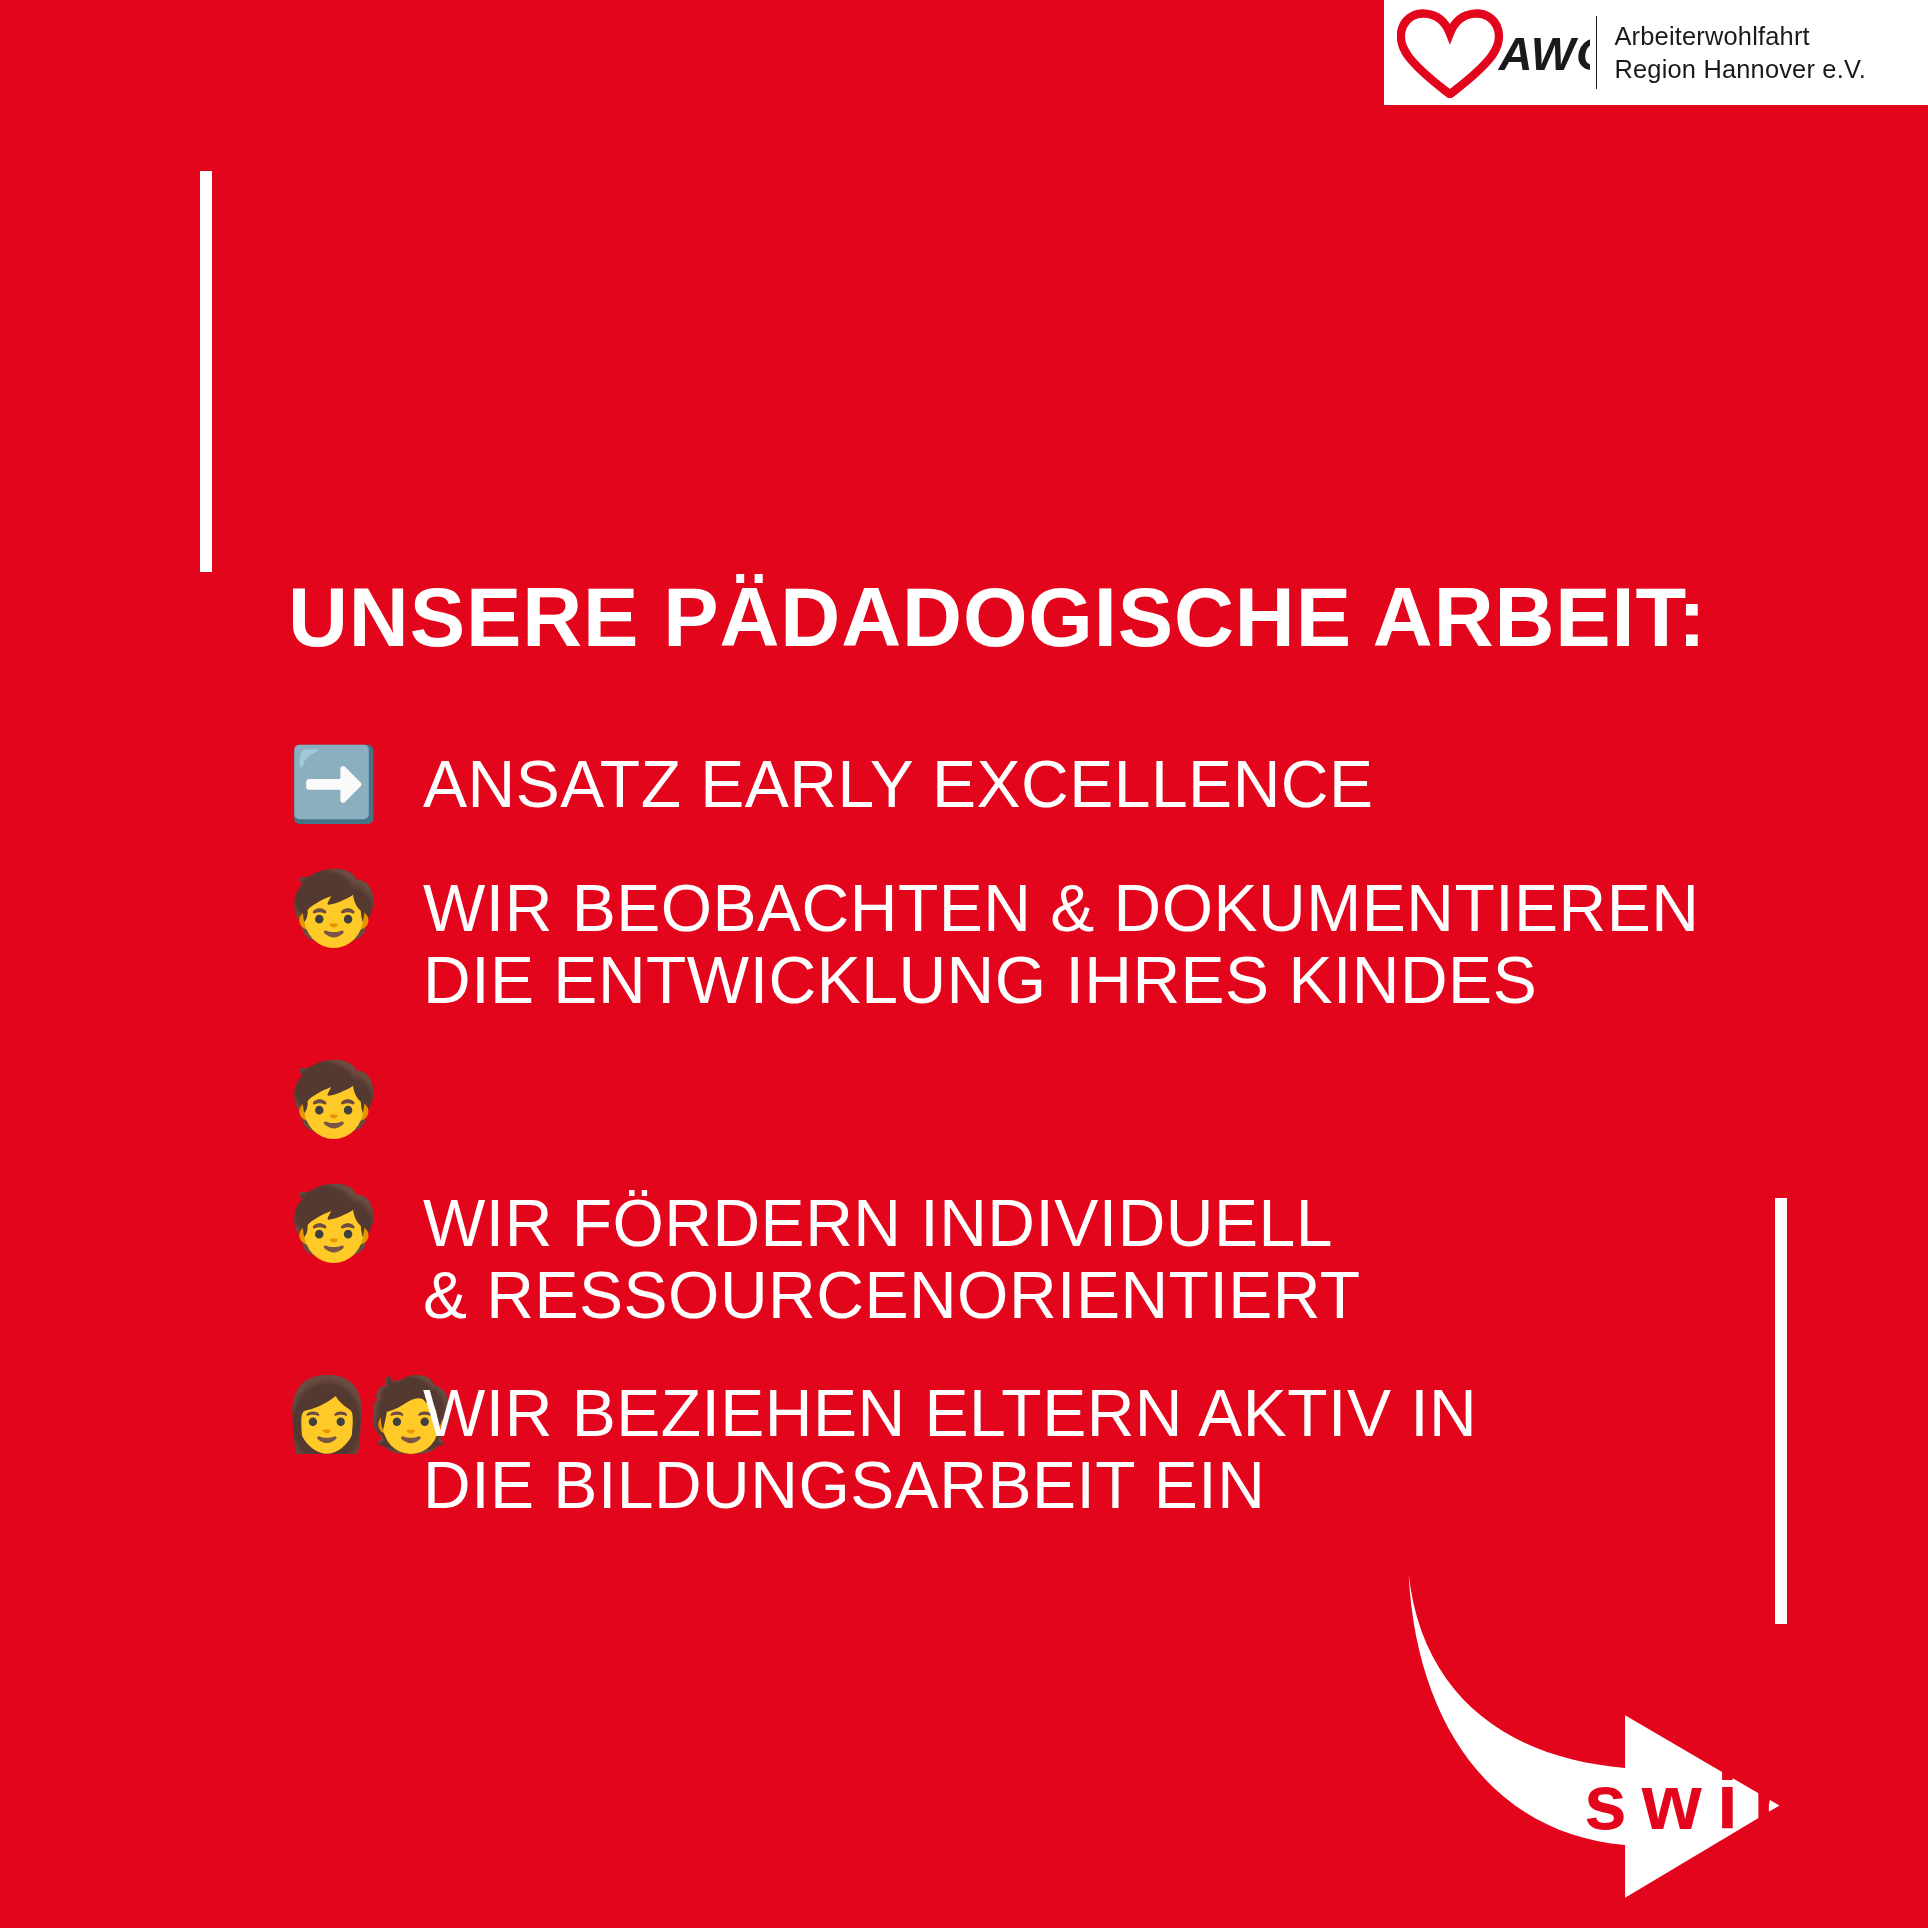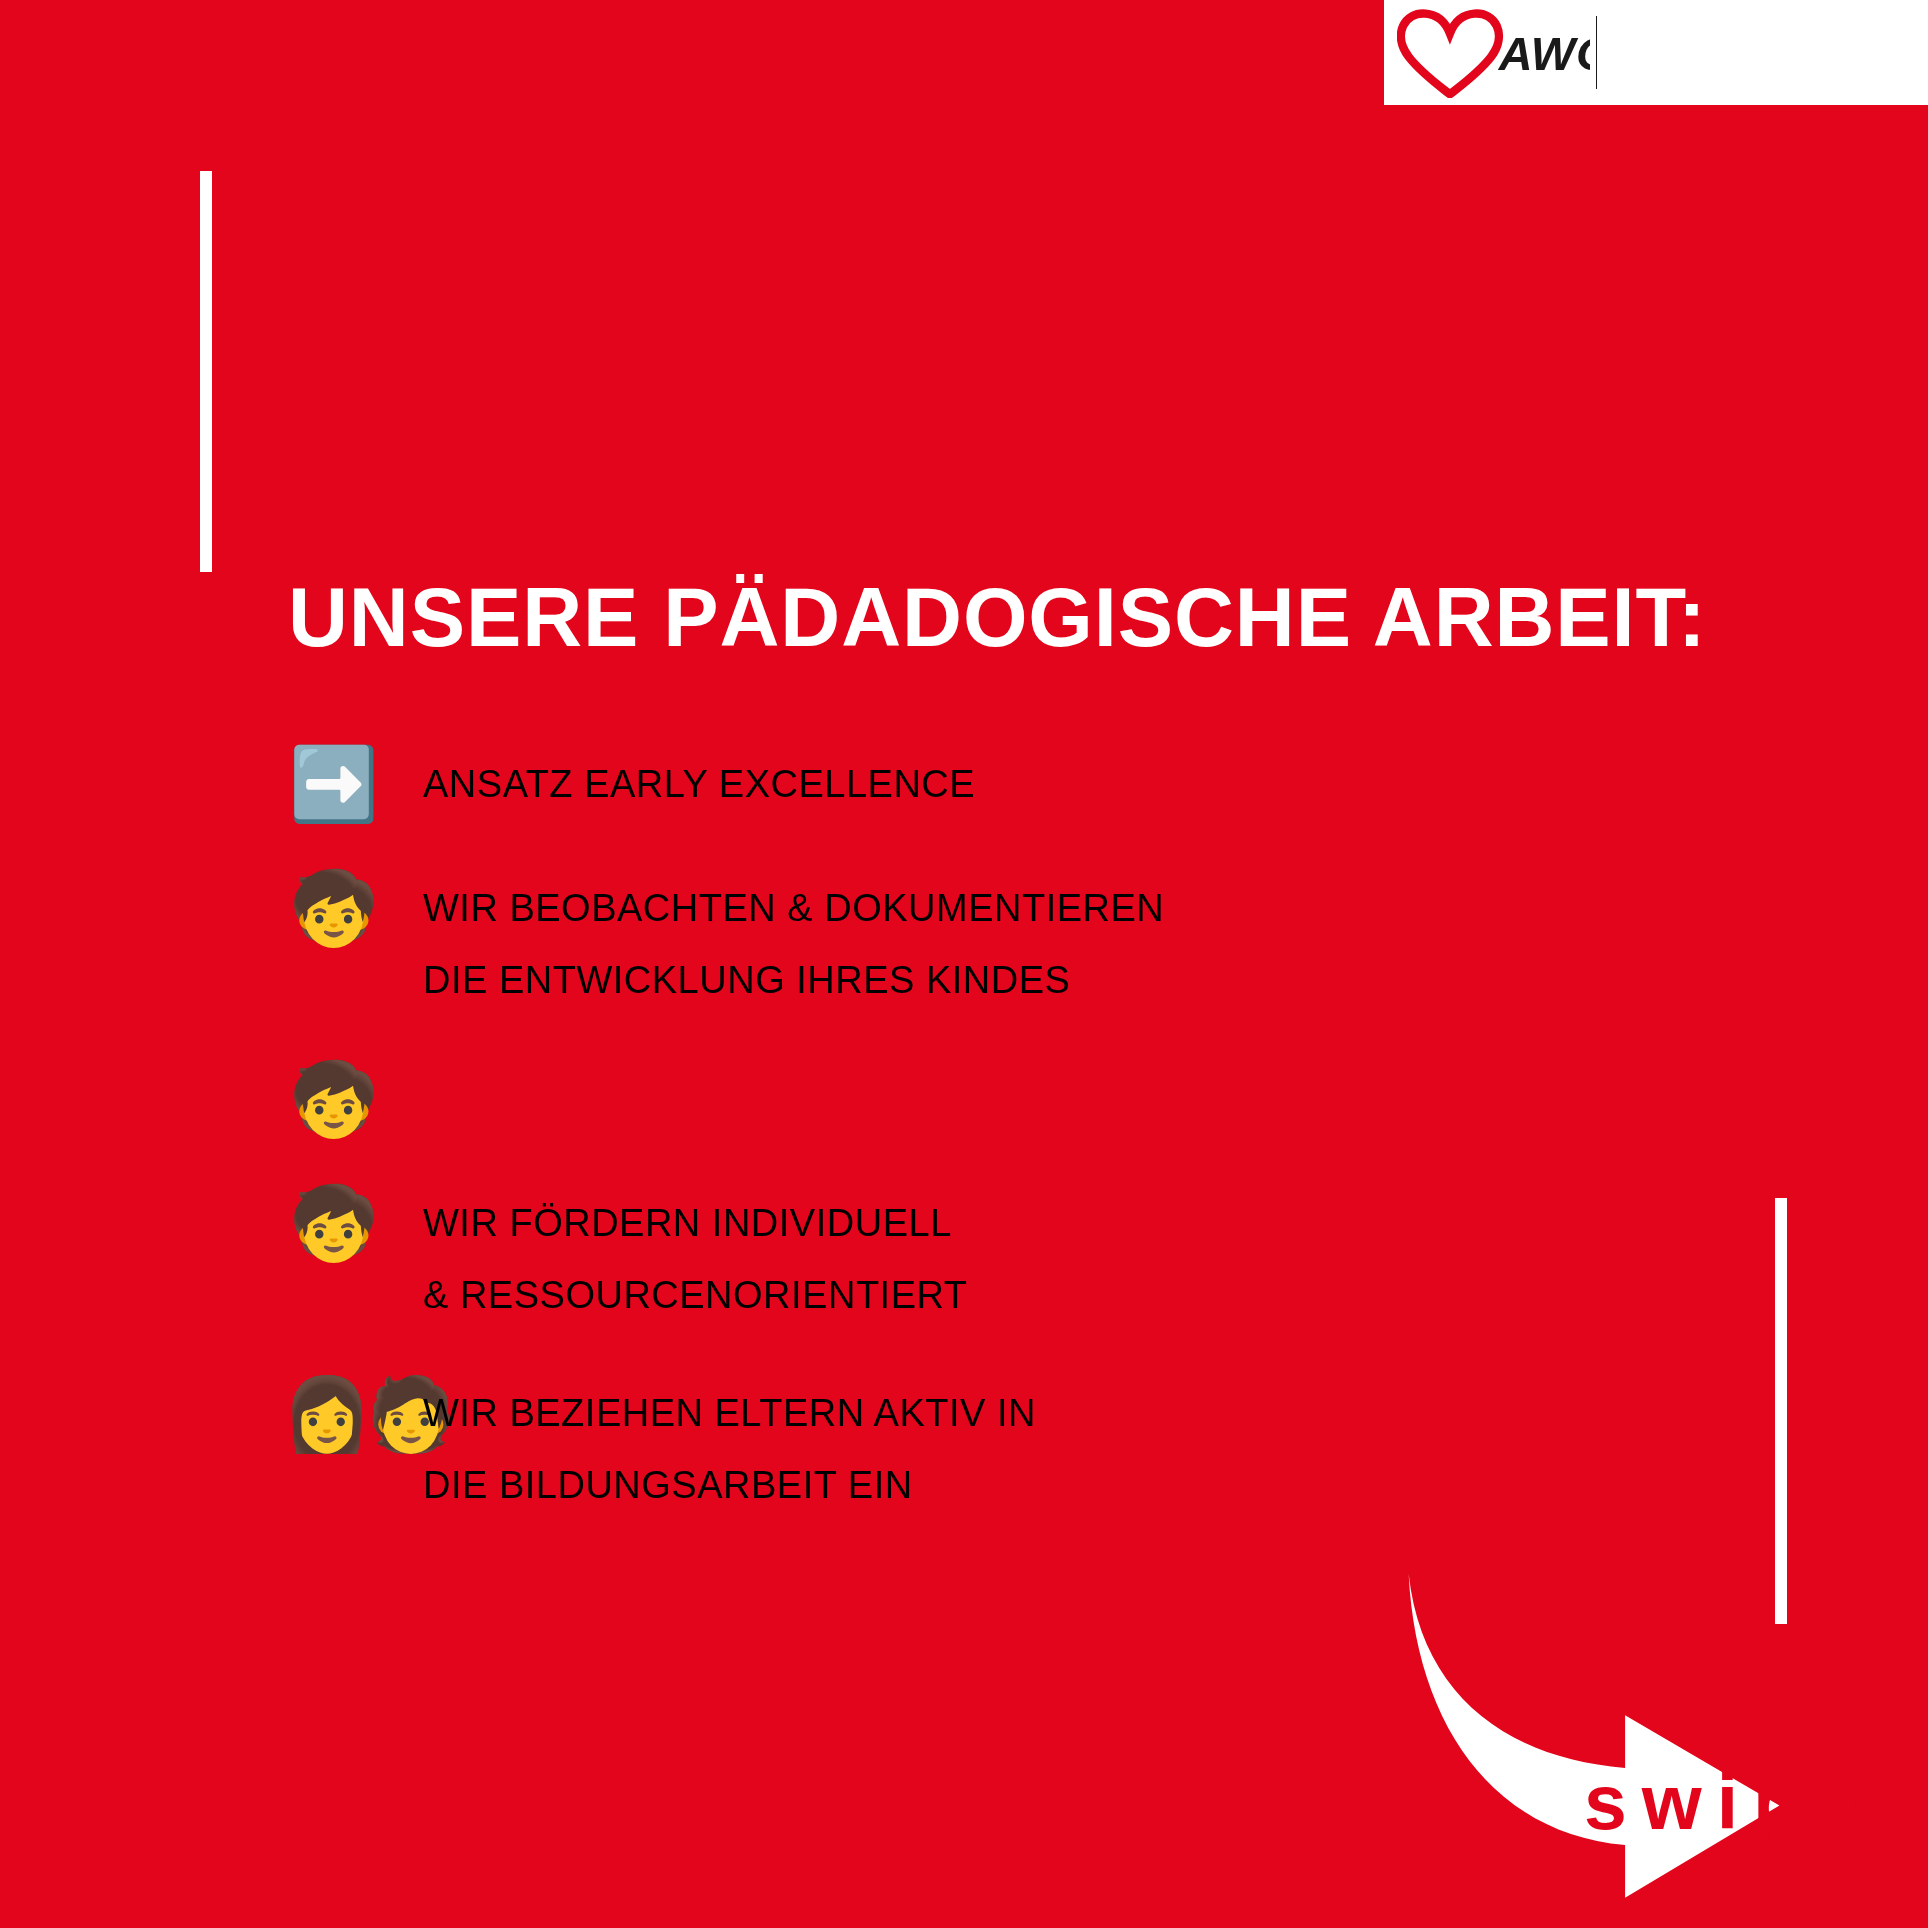--- a/index.html
+++ b/index.html
@@ -108,23 +108,23 @@
     width: 141px;
     font-size: 72px;
     line-height: 81px;
     text-align: left;
     padding-left: 7.5px;
     box-sizing: border-box;
     white-space: nowrap;
   }
   .list-item .bullet-text {
     flex: 1 1 auto;
-    color: #000000;
-    font-family: "Liberation Sans", sans-serif;
-    font-size: 38px;
+    color: #ffffff;
+    font-family: "Liberation Sans", sans-serif;
+    font-size: 66px;
     line-height: 72px;
     letter-spacing: 0.5px;
     text-transform: uppercase;
     white-space: pre-line;
     padding-top: 3.8px;
   }
   .list-item.two-icons .bullet-icon {
     padding-left: 0;
     letter-spacing: -5.6px;
   }
@@ -164,20 +164,24 @@
   <div class="vbar" id="bar-right"></div>
 
   <div id="logo-block">
     <div id="logo-mark">
       <svg width="193" height="90" viewBox="0 0 205 96" xmlns="http://www.w3.org/2000/svg">
         <path d="M12 52 C-6 28 8 4 30 6 C44 7 52 17 56 27 C60 17 68 7 82 6 C104 4 118 28 100 52 C86 70 66 84 56 92 C46 84 26 70 12 52 Z" fill="none" stroke="#e3051b" stroke-width="9"></path>
         <text x="108" y="66" font-family="Liberation Sans, sans-serif" font-size="50" font-weight="bold" font-style="italic" fill="#1a1a1a" letter-spacing="1">AWO</text>
       </svg>
     </div>
     <div id="logo-divider"></div>
+    <div id="logo-text">
+      <div>Arbeiterwohlfahrt</div>
+      <div>Region Hannover e.V.</div>
+    </div>
   </div>
 
   <div id="headline">UNSERE PÄDADOGISCHE ARBEIT:</div>
 
   <div id="list">
 
     <div class="list-item">
       <span class="bullet-icon">➡️</span>
       <span class="bullet-text">ANSATZ EARLY EXCELLENCE</span>
     </div>

